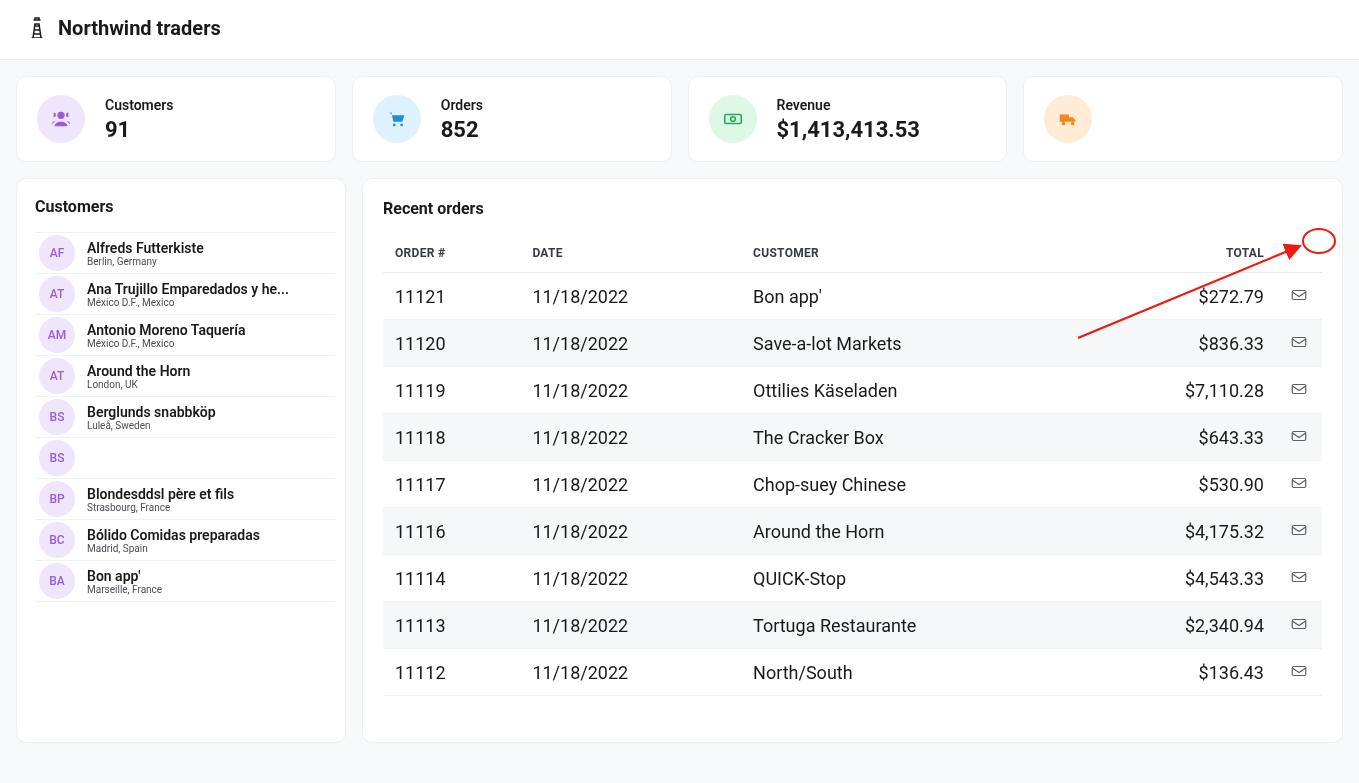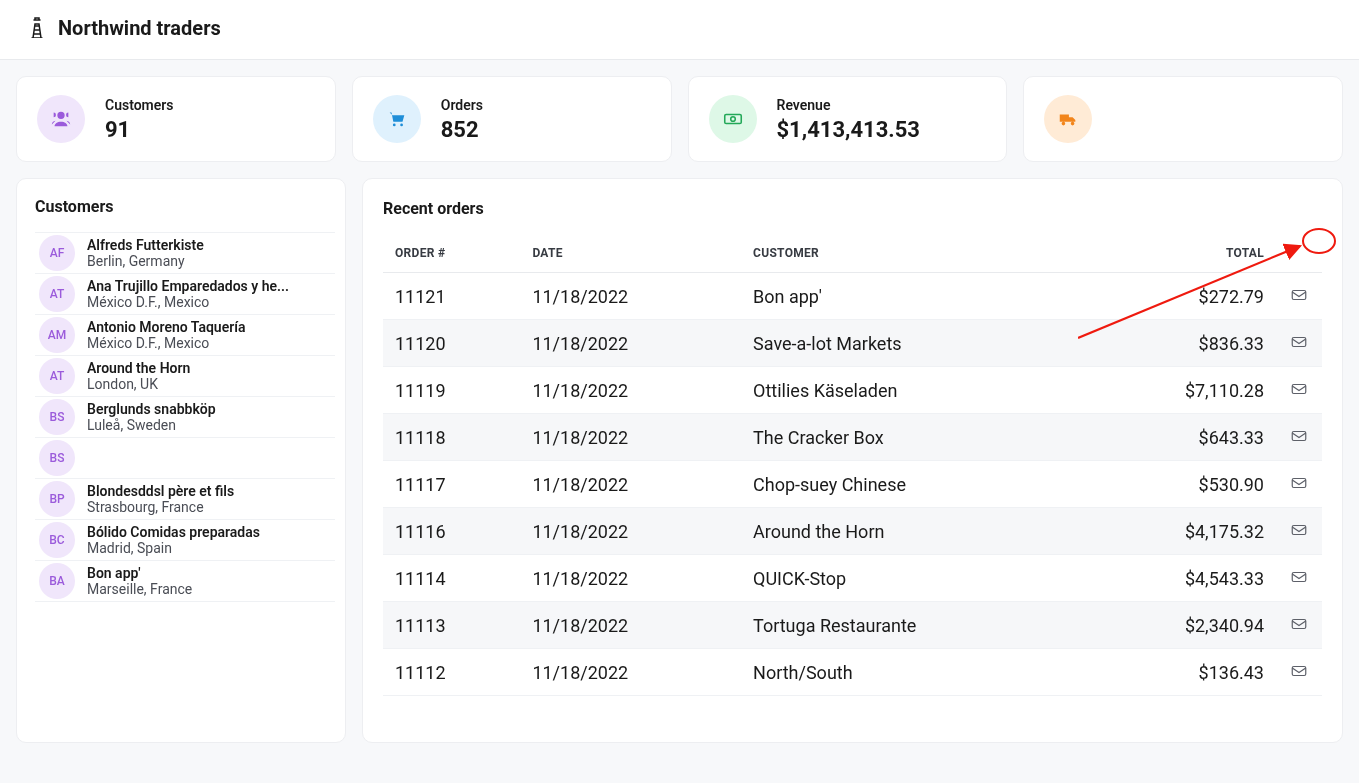--- a/index.html
+++ b/index.html
@@ -112,21 +112,21 @@
     .cust-info { overflow: hidden; }
     .cust-name {
       font-weight: 600;
       font-size: 14px;
       white-space: nowrap;
       overflow: hidden;
       text-overflow: ellipsis;
     }
     .cust-loc {
       color: #4a4d55;
-      font-size: 14px;
+      font-size: 10px;
     }
     .orders-card { padding: 20px 20px 30px; position: relative;}
     table {
       width: 100%;
       border-collapse: collapse;
     }
     thead th {
       text-align: left;
       font-size: 12px;
       font-weight: 700;

